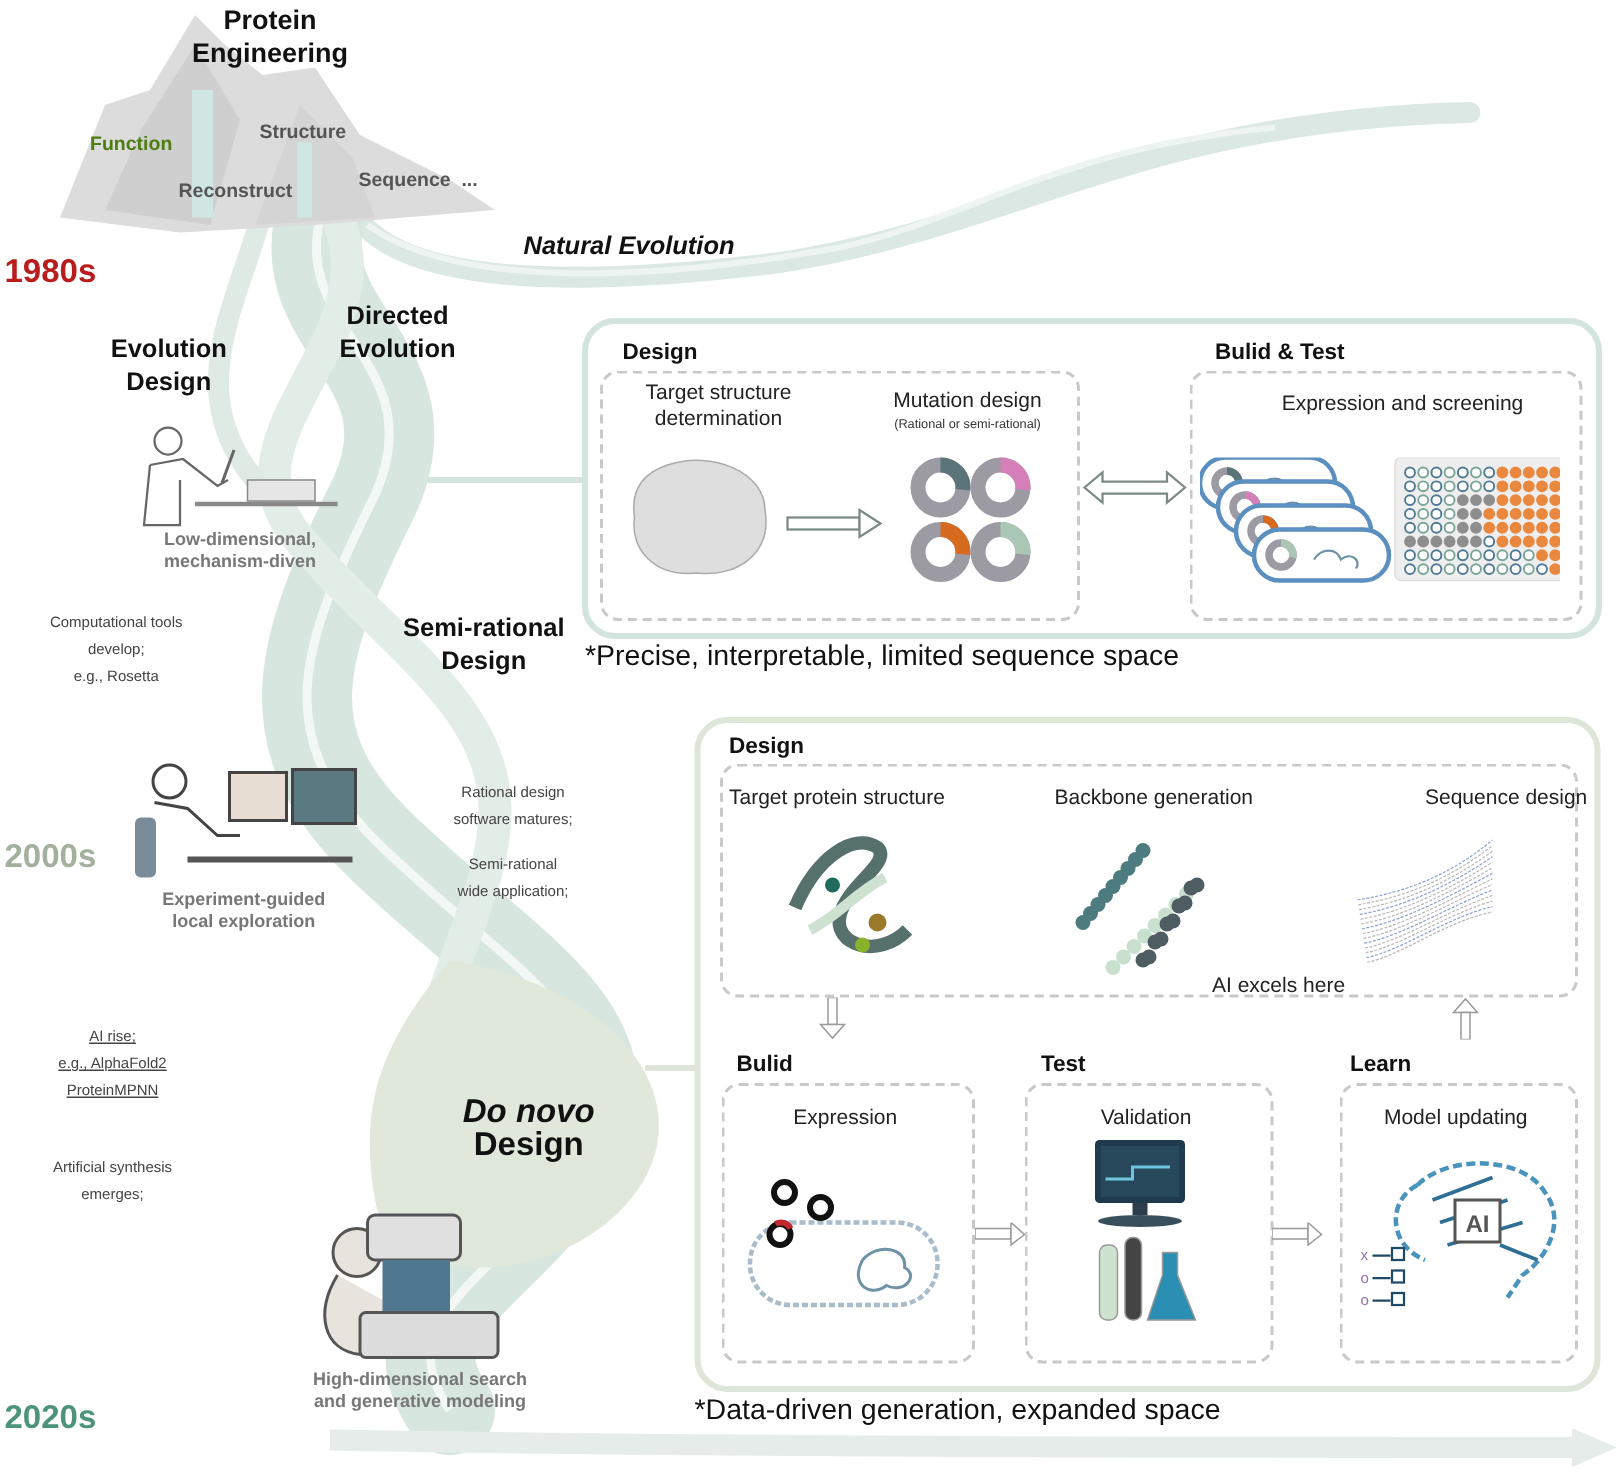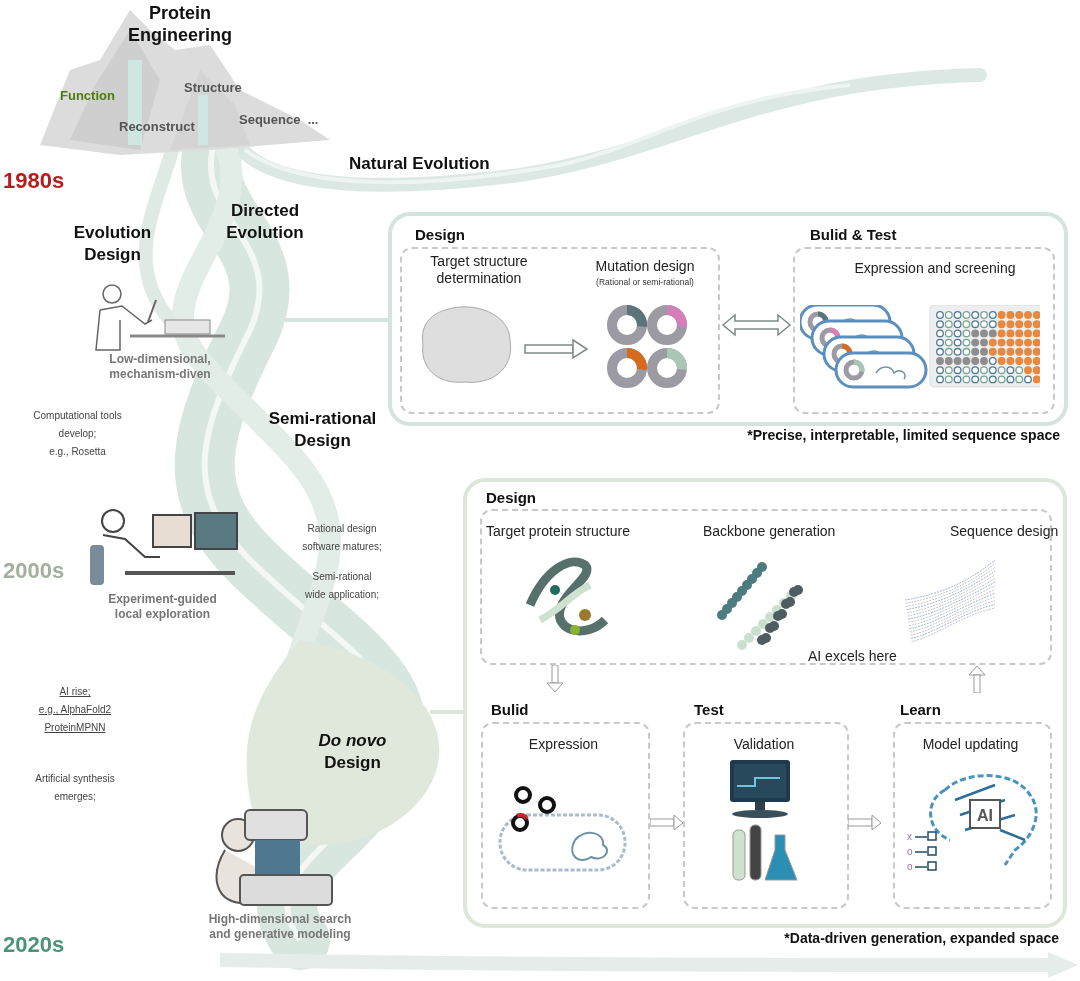--- a/index.html
+++ b/index.html
@@ -9,21 +9,21 @@
   .t-bold { font-weight:700; color:#111; }
   .era { font-weight:700; font-size:22px; }
   .center { text-align:center; }
   .note { font-size:10px; color:#444; text-align:center; line-height:18px; }
   .caption { font-weight:700; font-size:12px; color:#777; text-align:center; line-height:15px; }
   .panel { position:absolute; border:4px solid #d3e3dd; border-radius:22px; background:#fff; }
   .panel2 { border-color:#dde6d8; }
   .dash { position:absolute; border:2px dashed #c9c9c9; border-radius:12px; }
   .sec-title { position:absolute; font-weight:700; font-size:15px; color:#111; }
   .sub { position:absolute; font-size:14px; color:#222; text-align:center; }
-  .foot { position:absolute; font-weight:700; font-size:14px; color:#111; text-align:right; }
+  .foot { position:absolute; font-weight:400; font-size:19px; color:#111; text-align:left; }
 </style>
 </head>
 <body>
 
 <svg class="bg" width="1080" height="981">
 
   <path d="M235 140 C 260 185, 360 195, 520 175 C 680 150, 760 80, 980 75" stroke="#dbe8e4" stroke-width="14" fill="none" stroke-linecap="round"></path>
   <path d="M245 150 C 300 190, 420 190, 560 165 C 650 145, 700 100, 850 85" stroke="#eef4f2" stroke-width="4" fill="none"></path>
 
   <path d="M215 140 C 190 220, 290 240, 250 330 C 200 430, 180 490, 250 560 C 330 640, 420 680, 390 760 C 360 840, 250 870, 300 940" stroke="#d8e6e0" stroke-width="60" fill="none" stroke-linecap="round"></path>
@@ -46,42 +46,42 @@
     <rect x="128" y="60" width="14" height="85" fill="#cfe6e3"></rect>
     <rect x="198" y="95" width="10" height="50" fill="#cfe6e3"></rect>
   </g>
 </svg>
 
 <div class="abs t-bold center" style="left:110px;top:2px;width:140px;font-size:18px;line-height:22px;">
   <div>Protein</div>
   <div>Engineering</div>
 </div>
 <div class="abs" style="left:60px;top:88px;font-size:13px;font-weight:700;color:#4d7c0f;">Function</div>
-<div class="abs" style="left:184px;top:80px;font-size:13px;font-weight:700;color:#555;">Structure</div>
+<div class="abs" style="left:173px;top:80px;font-size:13px;font-weight:700;color:#555;">Structure</div>
 <div class="abs" style="left:119px;top:119px;font-size:13px;font-weight:700;color:#555;">Reconstruct</div>
 <div class="abs" style="left:239px;top:112px;font-size:13px;font-weight:700;color:#555;white-space:pre;">Sequence  ...</div>
 
 <div class="abs era" style="left:3px;top:168px;color:#b91c1c;">1980s</div>
 <div class="abs era" style="left:3px;top:558px;color:#a3b09d;">2000s</div>
 <div class="abs era" style="left:3px;top:932px;color:#4c9479;">2020s</div>
 
-<div class="abs t-bold" style="left:349px;top:154px;font-size:17px;">Natural Evolution</div>
+<div class="abs t-bold" style="left:349px;top:154px;font-size:17px;font-style:italic;">Natural Evolution</div>
 <div class="abs t-bold center" style="left:215px;top:200px;width:100px;font-size:17px;line-height:22px;">
   <div>Directed</div>
   <div>Evolution</div>
 </div>
 <div class="abs t-bold center" style="left:65px;top:222px;width:95px;font-size:17px;line-height:22px;">
   <div>Evolution</div>
   <div>Design</div>
 </div>
 <div class="abs t-bold center" style="left:255px;top:408px;width:135px;font-size:17px;line-height:22px;">
   <div>Semi-rational</div>
   <div>Design</div>
 </div>
-<div class="abs t-bold center" style="left:300px;top:730px;width:105px;font-size:17px;line-height:22px;">
+<div class="abs t-bold center" style="left:300px;top:730px;width:105px;font-size:22px;line-height:22px;">
   <div style="font-style:italic;">Do novo</div>
   <div>Design</div>
 </div>
 
 <svg class="abs" style="left:90px;top:280px;" width="140" height="72">
   <circle cx="22" cy="14" r="9" fill="#fff" stroke="#666" stroke-width="1.5"></circle>
   <path d="M10 30 L 32 26 L 55 44 L 62 40 M 10 30 L 6 70 L 30 70 L 30 40" fill="#fff" stroke="#666" stroke-width="1.5"></path>
   <line x1="58" y1="42" x2="66" y2="20" stroke="#666" stroke-width="2"></line>
   <rect x="75" y="40" width="45" height="14" fill="#e6e6e6" stroke="#888"></rect>
   <line x1="40" y1="56" x2="135" y2="56" stroke="#888" stroke-width="3"></line>

